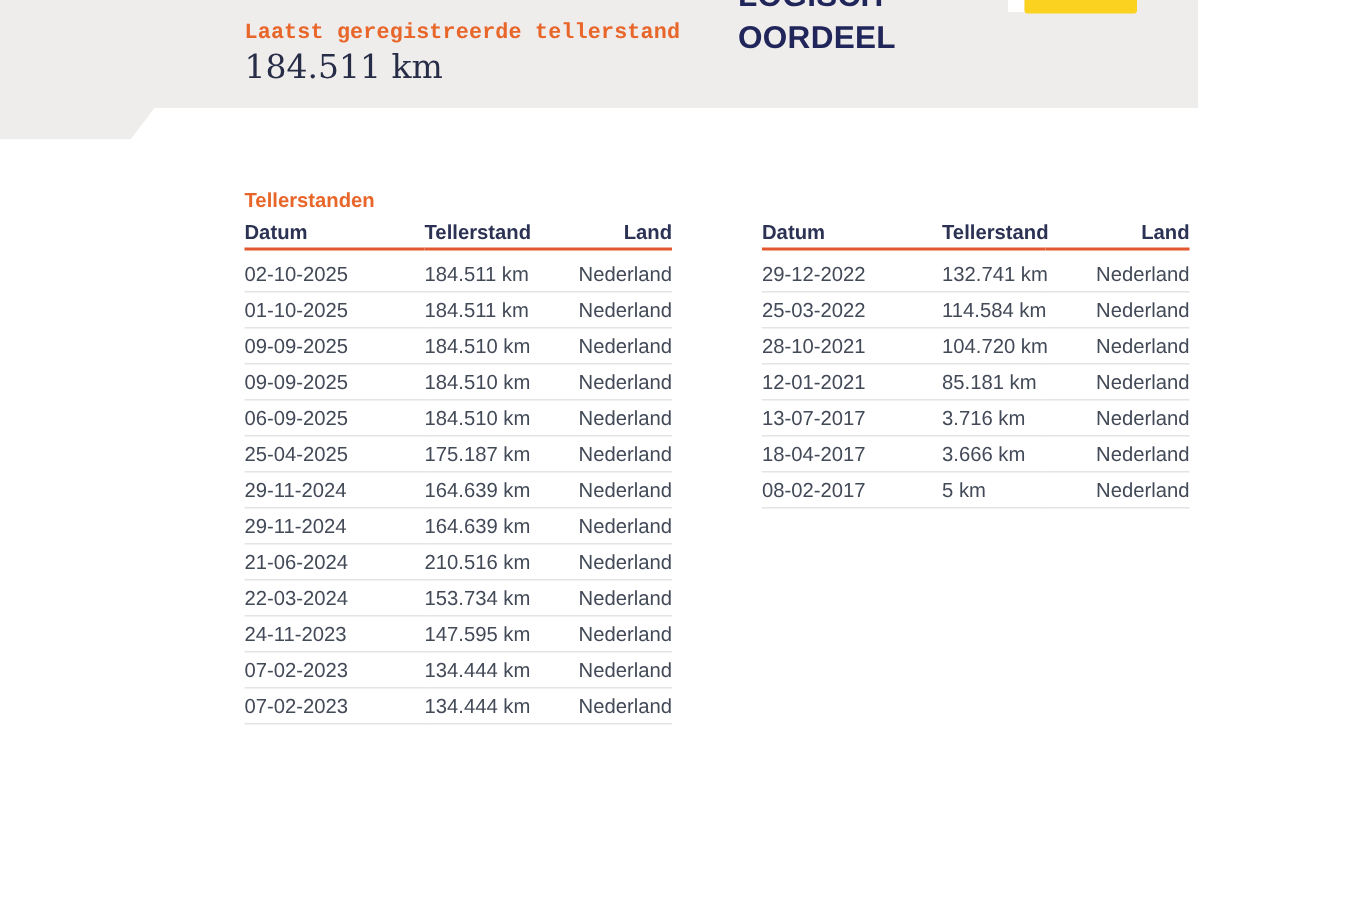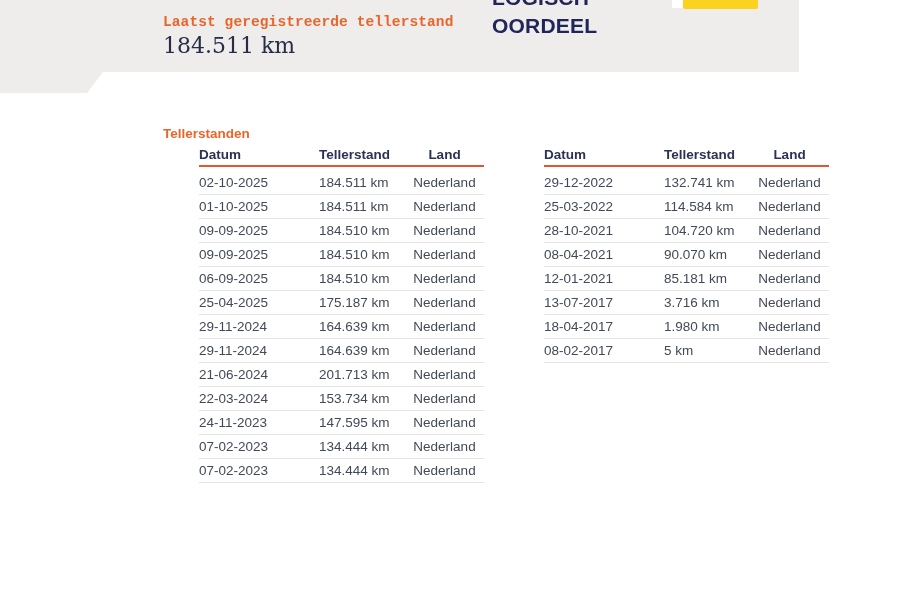--- a/index.html
+++ b/index.html
@@ -42,42 +42,42 @@
 
   .badge-notch { position:absolute; left:672px; top:0; width:11px; height:8px; background:var(--white); }
   .rating-badge { position:absolute; left:683px; top:0; width:75px; height:9px; background:var(--yellow); border-radius:0 0 2px 2px; }
 
   .section-title {
     position:absolute; left:163px; top:126px;
     font-family:Liberation Sans, sans-serif; font-weight:bold;
     font-size:13.5px; color:var(--orange);
   }
 
-  .odo-table { position:absolute; top:146px; width:285px;margin-left:36px; }
+  .odo-table { position:absolute; top:146px; width:285px; }
   .odo-table.left  { left:163px; }
   .odo-table.right { left:508px; }
 
   table { width:285px; border-collapse:collapse; table-layout:fixed; }
   col.c1 { width:120px; } col.c2 { width:69px; } col.c3 { width:96px; }
 
   th {
     font-size:13.5px; font-weight:bold; color:var(--navy-th);
     padding:2px 0 3px 0; line-height:14px;
     border-bottom:2px solid var(--orange-line);
   }
   td {
     font-size:13.5px; color:var(--body-text);
     height:23px; line-height:23px;
     border-bottom:1px solid var(--separator);
     white-space:nowrap;
   }
   tbody tr:first-child td { padding-top:4px; }
   th:nth-child(1), td:nth-child(1) { text-align:left; }
   th:nth-child(2), td:nth-child(2) { text-align:left; }
-  th:nth-child(3), td:nth-child(3) { text-align:center;padding-left:17px; }
+  th:nth-child(3), td:nth-child(3) { text-align:right;padding-left:17px; }
 </style>
 </head>
 <body>
 
 <div class="page">
 
   <div class="header-bg"></div>
 
   <div class="last-reading">
     <div class="last-reading-label">Laatst geregistreerde tellerstand</div>
@@ -144,21 +144,21 @@
             <td>164.639 km</td>
             <td>Nederland</td>
           </tr>
           <tr>
             <td>29-11-2024</td>
             <td>164.639 km</td>
             <td>Nederland</td>
           </tr>
           <tr>
             <td>21-06-2024</td>
-            <td>201.713 km</td>
+            <td>210.516 km</td>
             <td>Nederland</td>
           </tr>
           <tr>
             <td>22-03-2024</td>
             <td>153.734 km</td>
             <td>Nederland</td>
           </tr>
           <tr>
             <td>24-11-2023</td>
             <td>147.595 km</td>
@@ -202,37 +202,32 @@
             <td>25-03-2022</td>
             <td>114.584 km</td>
             <td>Nederland</td>
           </tr>
           <tr>
             <td>28-10-2021</td>
             <td>104.720 km</td>
             <td>Nederland</td>
           </tr>
           <tr>
-            <td>08-04-2021</td>
-            <td>90.070 km</td>
-            <td>Nederland</td>
-          </tr>
-          <tr>
             <td>12-01-2021</td>
             <td>85.181 km</td>
             <td>Nederland</td>
           </tr>
           <tr>
             <td>13-07-2017</td>
             <td>3.716 km</td>
             <td>Nederland</td>
           </tr>
           <tr>
             <td>18-04-2017</td>
-            <td>1.980 km</td>
+            <td>3.666 km</td>
             <td>Nederland</td>
           </tr>
           <tr>
             <td>08-02-2017</td>
             <td>5 km</td>
             <td>Nederland</td>
           </tr>
         </tbody>
     </table>
   </div>

